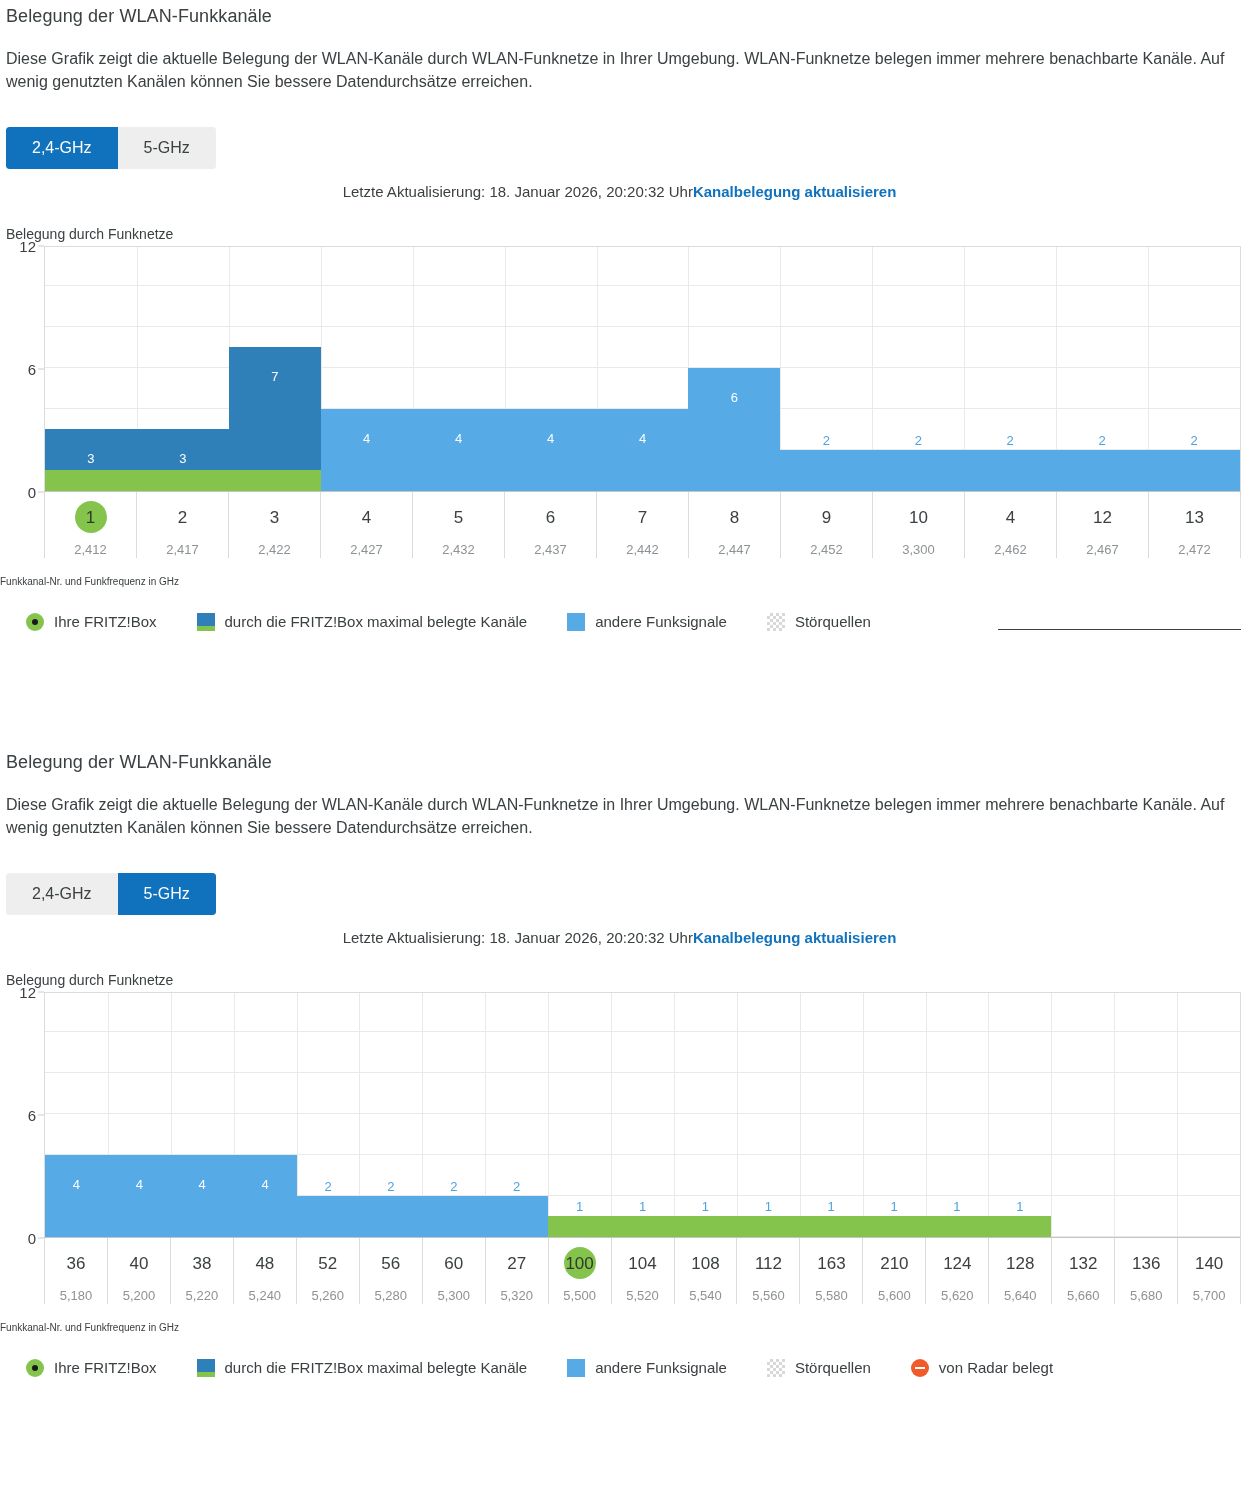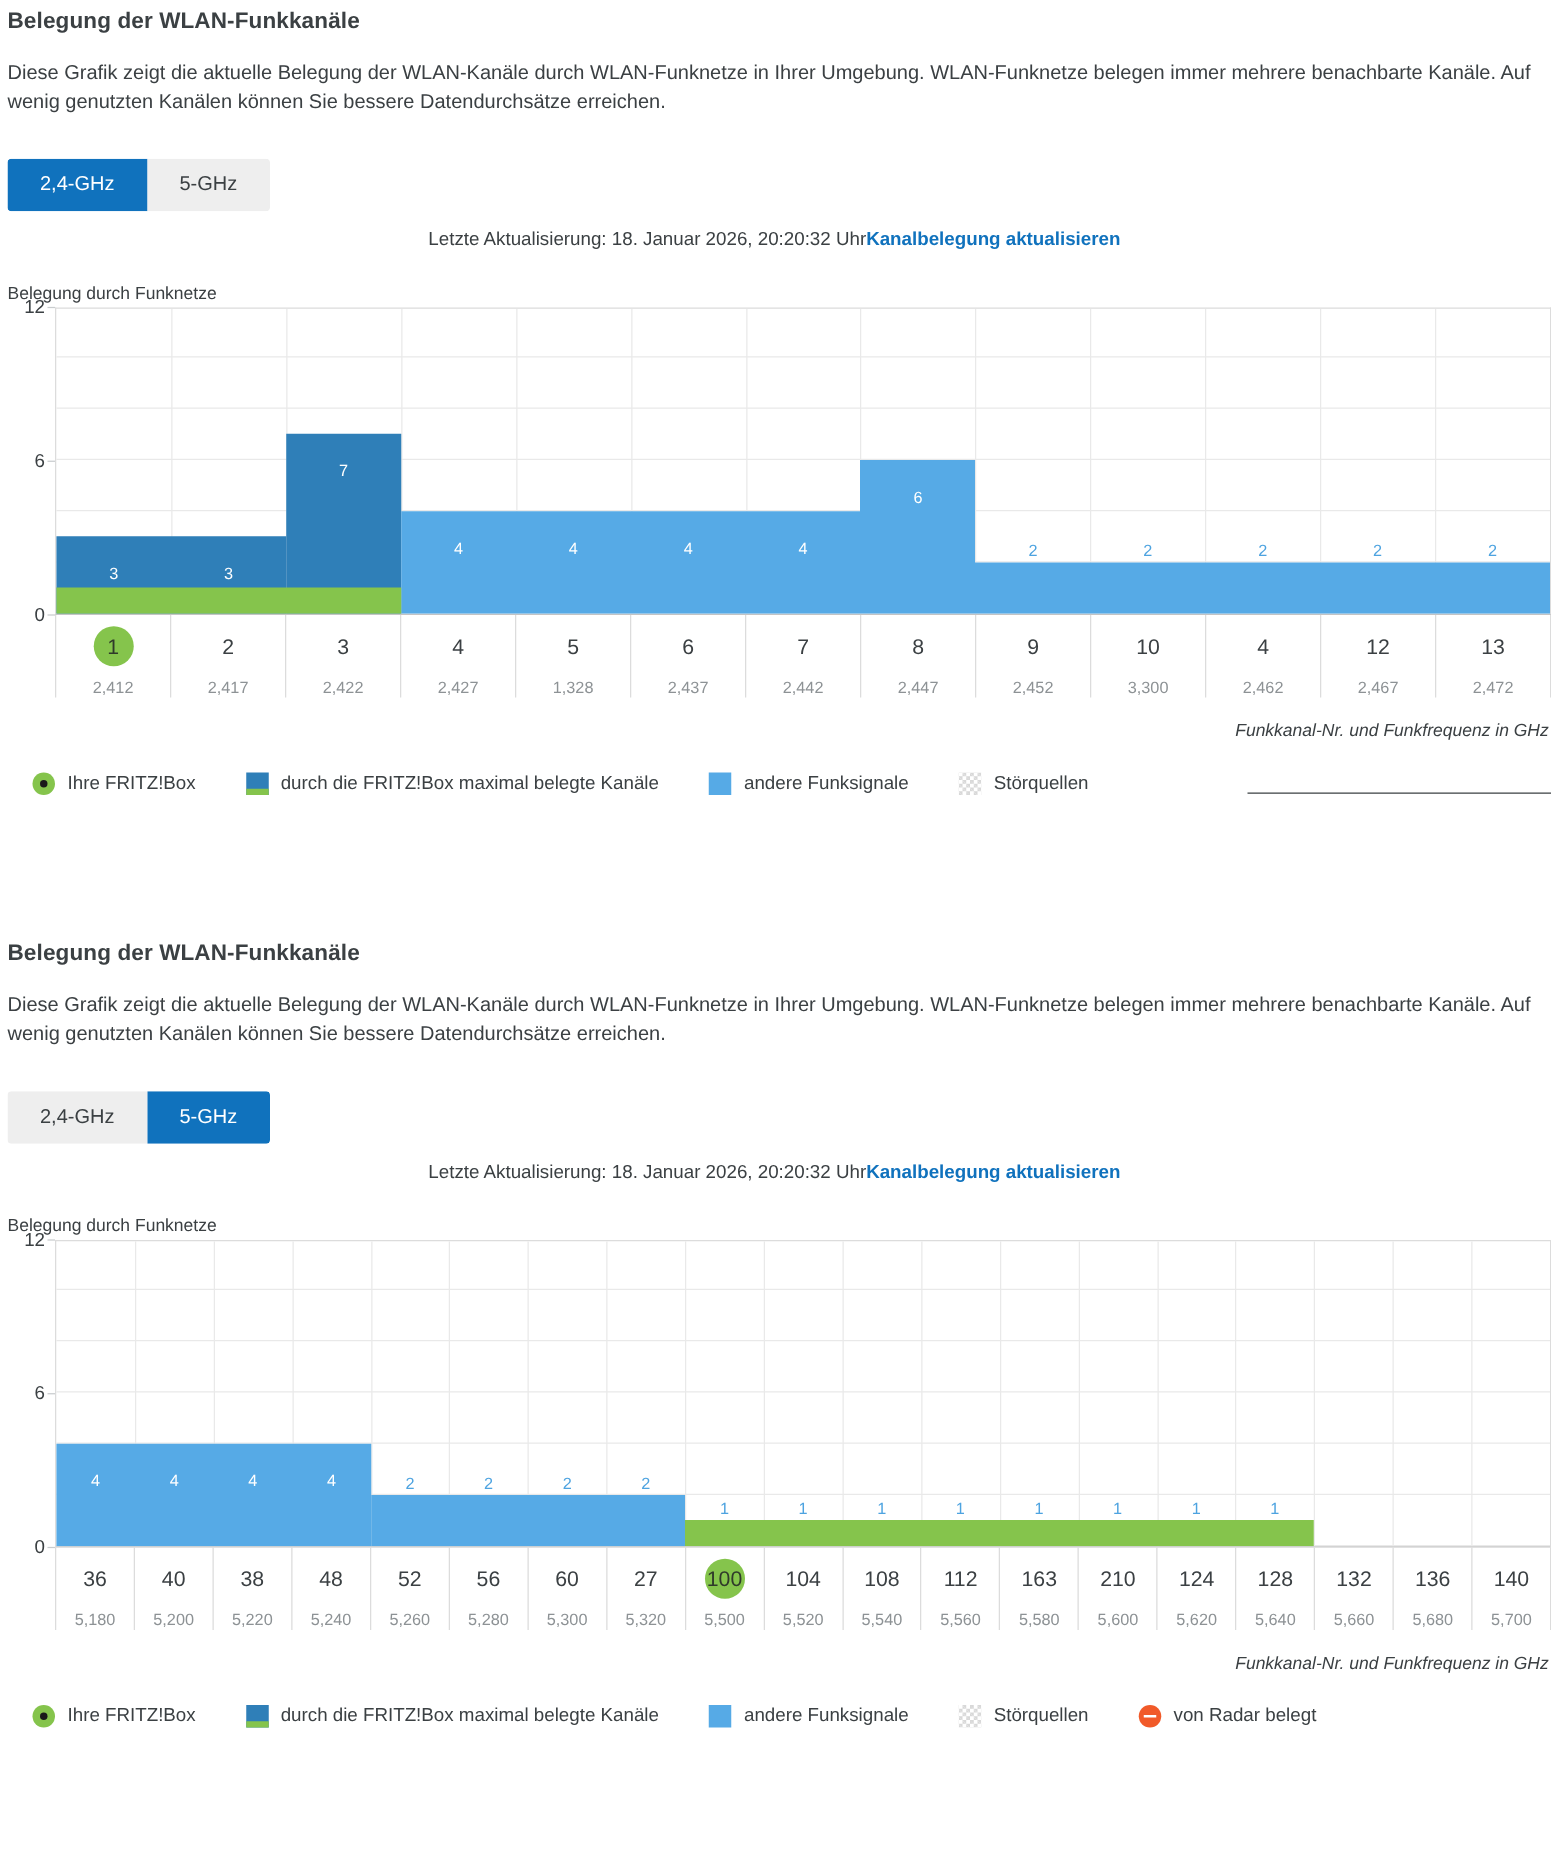--- a/index.html
+++ b/index.html
@@ -8,21 +8,21 @@
     background: #ffffff;
     font-family: "Liberation Sans", sans-serif;
     color: #3b4043;
   }
   body { width: 1241px; height: 1500px; position: relative; overflow: hidden; }
 
   .section { position: relative; padding: 0 0 0 0; }
 
   .sec-title {
     font-size: 18px;
-    font-weight: bold;
+    font-weight: normal;
     color: #3b4043;
     margin: 0 0 20px 2px;
     letter-spacing: 0.1px;
   }
   .sec-desc {
     font-size: 16px;
     line-height: 1.45;
     color: #3b4043;
     margin: 0 0 34px 2px;
     max-width: 1235px;
@@ -169,26 +169,25 @@
   }
   .xnum.marked { z-index: 1; }
   .xfreq {
     display: block;
     font-size: 13px;
     color: #8d9295;
     margin-top: 11px;
   }
 
   .xaxis-caption {
-    text-align: right;
-    font-size: 14px;
+    text-align: left;
+    font-size: 10px;
     color: #3b4043;
     padding-right: 2px;
     margin-top: 18px;
-    font-style: italic;
   }
 
   
   .legend {
     display: flex;
     align-items: center;
     gap: 0;
     margin-top: 26px;
     padding-left: 26px;
     font-size: 15px;
@@ -312,21 +311,21 @@
             <div class="bar-label outside" style="left: 92.3077%; width: 7.69231%; z-index: 5; top: 187px;">2</div>
             <div class="bar green" style="left: 0%; width: 23.0769%; height: 20.5px; z-index: 3;"></div>
           </div>
       </div>
     </div>
     <div class="xaxis" id="xaxis-0">
         <div class="xcell"><span class="xnum marked">1</span><span class="xfreq">2,412</span></div>
         <div class="xcell"><span class="xnum">2</span><span class="xfreq">2,417</span></div>
         <div class="xcell"><span class="xnum">3</span><span class="xfreq">2,422</span></div>
         <div class="xcell"><span class="xnum">4</span><span class="xfreq">2,427</span></div>
-        <div class="xcell"><span class="xnum">5</span><span class="xfreq">1,328</span></div>
+        <div class="xcell"><span class="xnum">5</span><span class="xfreq">2,432</span></div>
         <div class="xcell"><span class="xnum">6</span><span class="xfreq">2,437</span></div>
         <div class="xcell"><span class="xnum">7</span><span class="xfreq">2,442</span></div>
         <div class="xcell"><span class="xnum">8</span><span class="xfreq">2,447</span></div>
         <div class="xcell"><span class="xnum">9</span><span class="xfreq">2,452</span></div>
         <div class="xcell"><span class="xnum">10</span><span class="xfreq">3,300</span></div>
         <div class="xcell"><span class="xnum">4</span><span class="xfreq">2,462</span></div>
         <div class="xcell"><span class="xnum">12</span><span class="xfreq">2,467</span></div>
         <div class="xcell"><span class="xnum">13</span><span class="xfreq">2,472</span></div>
       </div>
     <div class="xaxis-caption">Funkkanal-Nr. und Funkfrequenz in GHz</div>

